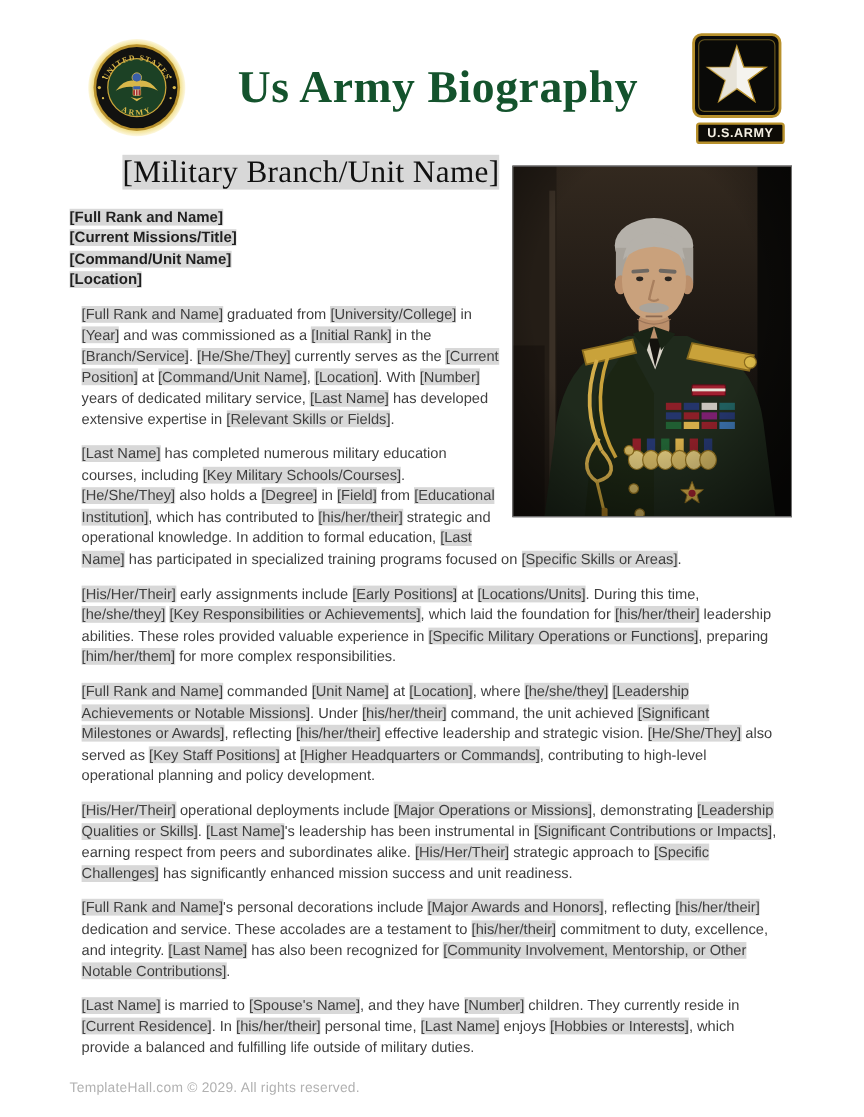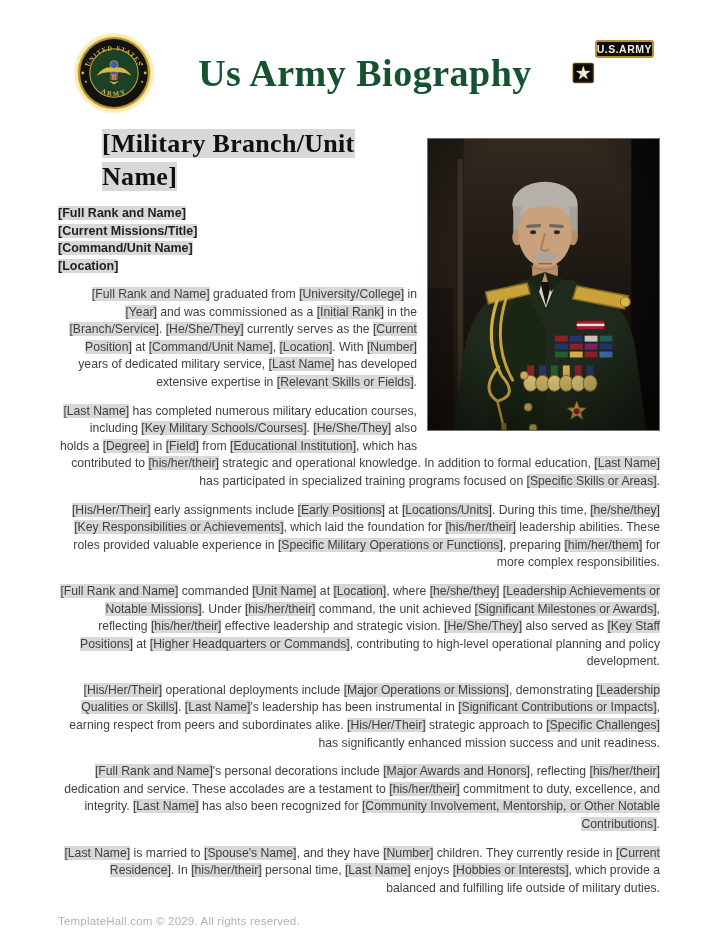--- a/index.html
+++ b/index.html
@@ -10,42 +10,42 @@
   }
   
   header{display:flex;align-items:center;justify-content:space-between;padding:26px 66px 4px 70px;height:94px;}
   .seal{width:88px;height:88px;flex:0 0 auto;}
   .seal svg{width:88px;height:88px;display:block;}
   .doc-title{
     flex:1;text-align:center;margin:0 6px;
     font-family:"Liberation Serif",serif;font-weight:700;font-size:38px;
     color:#14532d;letter-spacing:0.5px;white-space:nowrap;
   }
-  .star-logo{width:82px;flex:0 0 auto;display:flex;flex-direction:row;align-items:flex-start;}
+  .star-logo{width:82px;flex:0 0 auto;display:flex;flex-direction:column;align-items:flex-end;}
   .star-logo svg{width:80px;height:72px;display:block;}
   .star-logo-label{
     width:70px;margin-top:3px;background:#0d0b06;border:2px solid #b8912c;border-radius:3px;
     color:#f4efe3;font-weight:700;font-size:10.5px;letter-spacing:0.5px;text-align:center;
     padding:1px 0;font-family:"Liberation Sans",sans-serif;
   }
   
   main{padding:0 60px 0 58px;}
   .portrait{
     float:right;width:233px;height:293px;margin:10px 0 12px 10px;
     border:1px solid #6e6e6e;box-sizing:border-box;background:#141210;
   }
   .portrait svg{width:100%;height:100%;display:block;}
   h2.unit-heading{
-    font-family:"Liberation Serif",serif;font-size:26px;font-weight:700;
+    font-family:"Liberation Serif",serif;font-size:26px;font-weight:400;
     color:#101010;margin:4px 0 12px 0;line-height:1.25;letter-spacing:0.3px;padding-left:44px;
   }
   .hl{background:#d8d8d8;}
   .info-block{margin:0 0 4px 0;}
   .info-line{font-weight:700;font-size:12.5px;line-height:17.5px;color:#1f1f1f;}
-  p.bio{font-size:12.2px;line-height:17.6px;margin:11px 0;color:#3f3f3f;text-align:right;}
+  p.bio{font-size:12.2px;line-height:17.6px;margin:11px 10px;color:#3f3f3f;}
   
   footer{clear:both;margin:18px 0 0 58px;font-size:11.5px;color:#b1b1b1;letter-spacing:0.2px;}
 </style>
 </head>
 <body>
 
 <div class="page">
 
   <header>
     <div class="seal">

